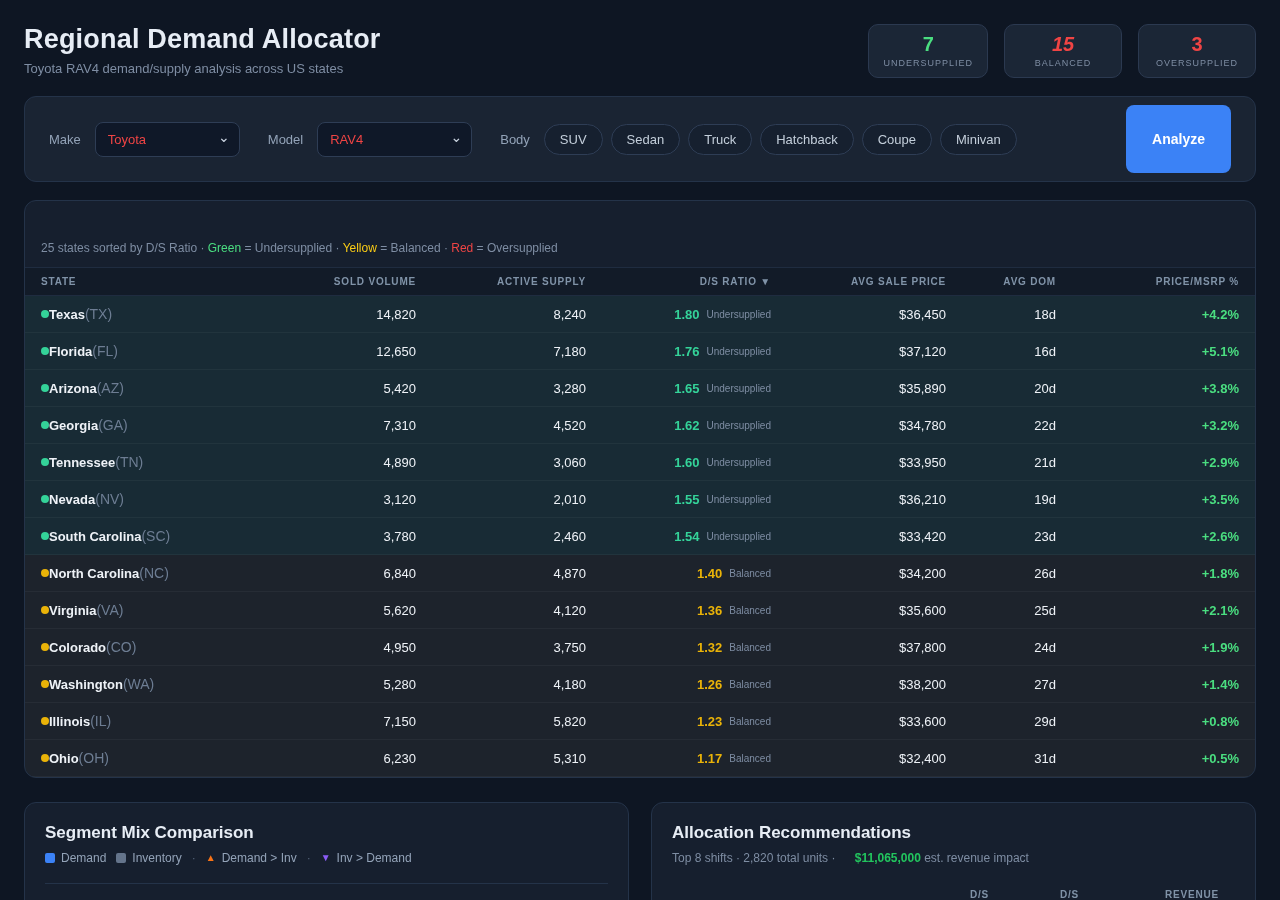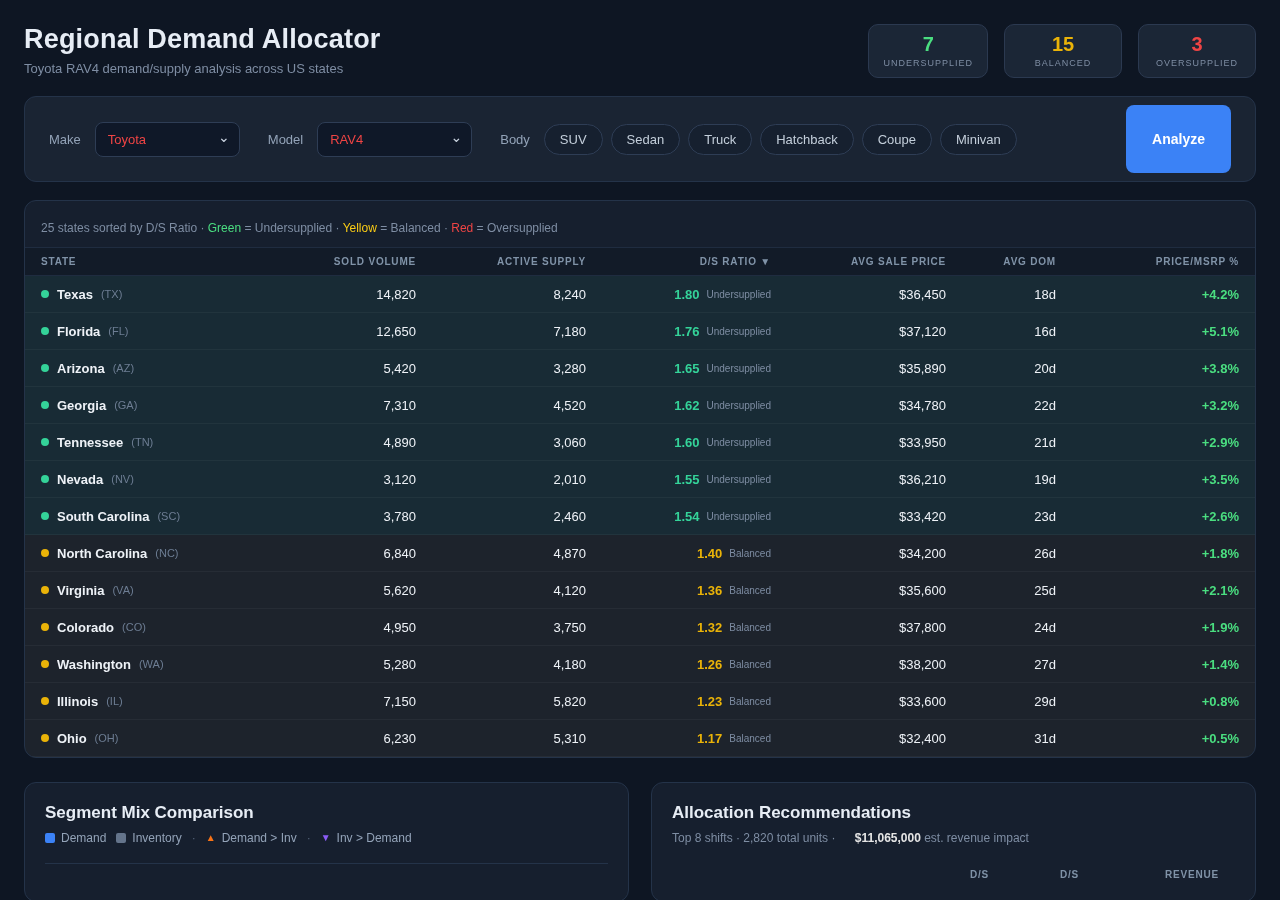--- a/index.html
+++ b/index.html
@@ -13,21 +13,21 @@
   
   .top { display:flex; justify-content:space-between; align-items:flex-start; }
   .page-title { font-size:27px; font-weight:bold; letter-spacing:.2px; }
   .page-sub { font-size:13px; color:#7e8da3; margin-top:6px; }
   .stat-cards { display:flex; gap:16px; }
   .stat-card {
     background:#1b2636; border:1px solid #2b3950; border-radius:10px;
     min-width:118px; padding:8px 14px 9px; text-align:center;
   }
   .stat-value { font-size:20px; font-weight:bold; }
-  .stat-value.green { color:#4ade80; } .stat-value.yellow { color:#eab308; } .stat-value.red { color:#ef4444; }
+  .stat-value.green { color:#4ade80; } .stat-value.yellow { color:#ef4444;font-style:italic; } .stat-value.red { color:#ef4444; }
   .stat-label { font-size:9px; letter-spacing:1px; color:#7e8da3; margin-top:2px; }
   
   .filterbar {
     margin-top:18px; background:#1a2433; border:1px solid #243349; border-radius:12px;
     padding:14px 24px; display:flex; align-items:center; gap:12px; height:86px;
   }
   .f-label { font-size:13px; color:#93a3b8; margin-right:2px; }
   .select-wrap { position:relative; margin-right:16px; }
   .select-wrap select {
     appearance:none; -webkit-appearance:none;
@@ -47,40 +47,40 @@
     margin-left:auto; background:#3b82f6; color:#fff; border:none; border-radius:8px;
     font-size:14px; font-weight:bold; padding:26px 26px; cursor:pointer; font-family:inherit;
   }
   
   .table-panel {
     margin-top:18px; background:#161f2e; border:1px solid #243349; border-radius:12px;
     overflow:hidden;
   }
   .table-panel-head { padding:18px 16px 12px; }
   .panel-title { font-size:17px; font-weight:bold; }
-  .panel-sub { font-size:12px; color:#7e8da3; margin-top:2px; }
+  .panel-sub { font-size:12px; color:#7e8da3; margin-top:22px; }
   .panel-sub .w-green { color:#4ade80; } .panel-sub .w-yellow { color:#facc15; } .panel-sub .w-red { color:#ef4444; }
   .thead, .trow {
     display:grid;
     grid-template-columns:250px 125px 170px 185px 175px 110px 1fr;
     align-items:center; padding:8px 16px;
   }
   .thead { background:#121b28; height:29px; border-top:1px solid #1f2c40; border-bottom:1px solid #1f2c40; }
   .th { font-size:10px; font-weight:bold; letter-spacing:.8px; color:#8093a8; text-transform:uppercase; cursor:pointer; }
   .th.right, .cell.num { text-align:right; }
   .trow { height:37px; border-bottom:1px solid rgba(255,255,255,.045); }
   .trow.undersupplied { background:rgba(52,211,153,.07); }
   .trow.balanced { background:rgba(234,179,8,.035); }
   .cell { font-size:13px; color:#eef2f7; }
-  .cell-state { display:flex; align-items:center; gap:8px;text-align:right; }
+  .cell-state { display:flex; align-items:center; gap:0;text-align:right; }
   .dot { width:8px; height:8px; border-radius:50%; flex:0 0 auto; }
   .undersupplied .dot { background:#34d399; }
   .balanced .dot { background:#eab308; }
   .state-name { font-weight:bold; font-size:13px; }
-  .state-abbr { color:#6d7d93; font-size:11px; }
+  .state-abbr { color:#6d7d93; font-size:14px; }
   .ratio-cell { display:flex; justify-content:flex-end; align-items:center; gap:7px; }
   .ratio-val { font-weight:bold; font-size:13px; }
   .undersupplied .ratio-val { color:#34d399; }
   .balanced .ratio-val { color:#eab308; }
   .ratio-status { font-size:10px; color:#7e8da3; }
   .cell.msrp { color:#4ade80; font-weight:bold; }
   
   .bottom { display:grid; grid-template-columns:1fr 1fr; gap:22px; margin-top:24px; }
   .b-panel {
     background:#161f2e; border:1px solid #243349; border-radius:12px;
@@ -88,21 +88,21 @@
   }
   .legend { display:flex; align-items:center; gap:10px; margin-top:8px; font-size:12px; color:#93a3b8; }
   .legend-item { display:flex; align-items:center; gap:6px; }
   .sw { width:10px; height:10px; display:inline-block; border-radius:2px; }
   .sw.blue { background:#3b82f6; } .sw.gray { background:#64748b; }
   .tri { font-size:10px; line-height:1; }
   .tri.up { color:#f97316; } .tri.down { color:#8b5cf6; }
   .legend-sep { color:#55647a; }
   .panel-divider { border-top:1px solid #243349; margin-top:18px; }
   .rec-sub { font-size:12px; color:#7e8da3; margin-top:8px; }
-  .rec-sub .money { color:#e5e5e5; font-weight:bold;padding-left:16px; }
+  .rec-sub .money { color:#22c55e; font-weight:bold;padding-left:16px; }
   .rec-headrow { position:relative; height:24px; margin-top:12px; }
   .rec-headrow .th { position:absolute; top:12px; }
   .rec-th-1 { right:246px; } .rec-th-2 { right:156px; } .rec-th-3 { right:16px; }
 </style>
 </head>
 <body>
 
 <div class="top">
   <div>
     <div class="page-title">Regional Demand Allocator</div>

